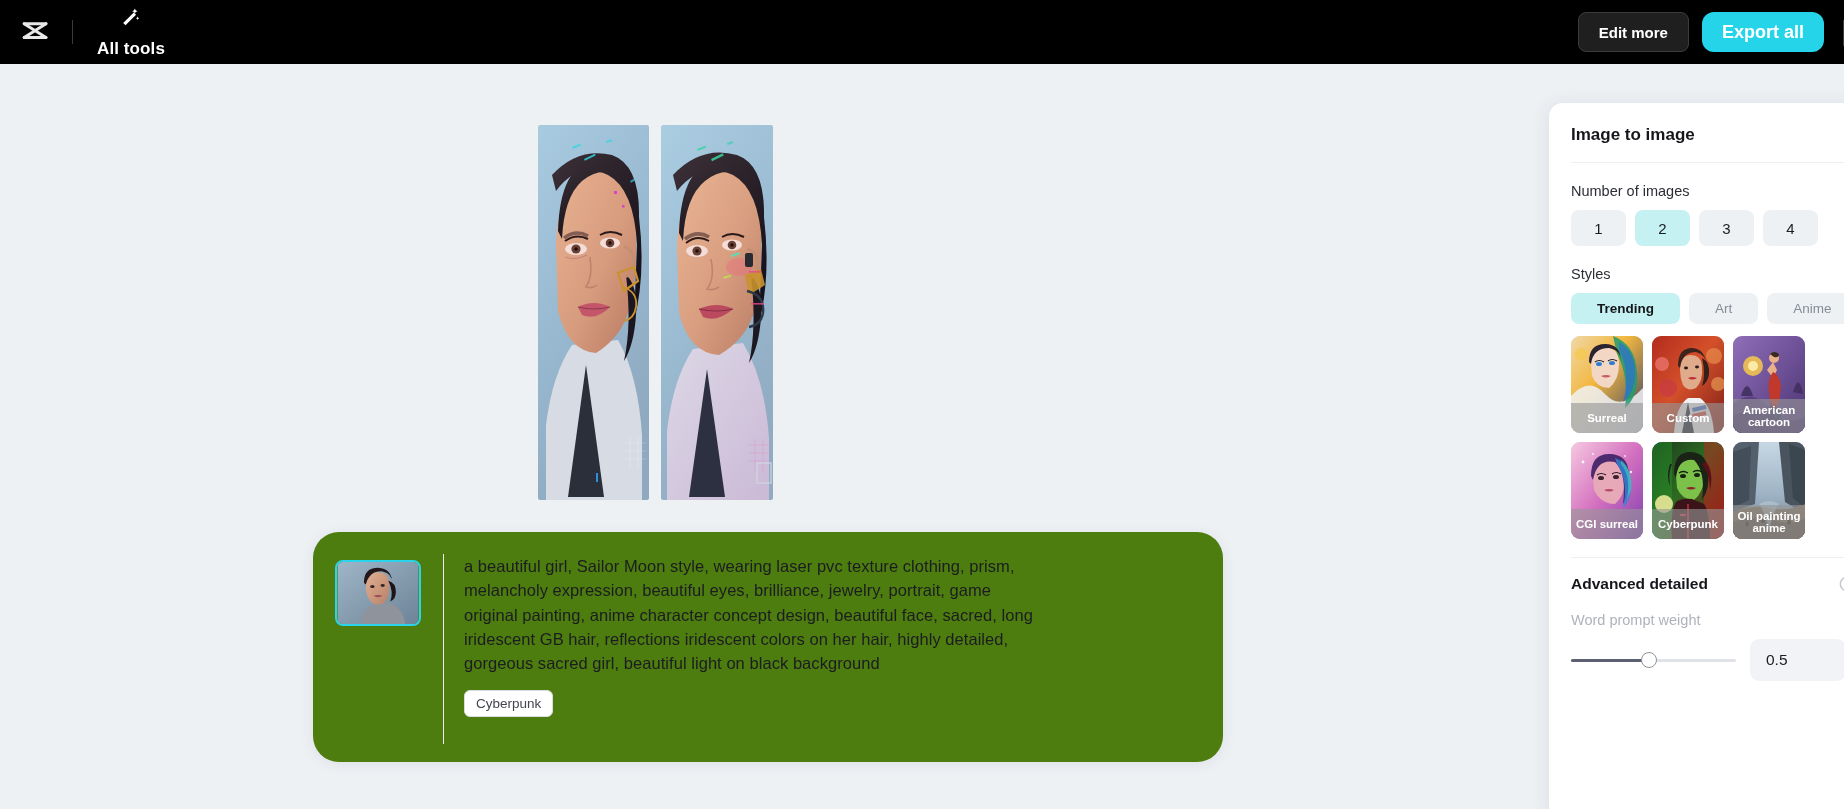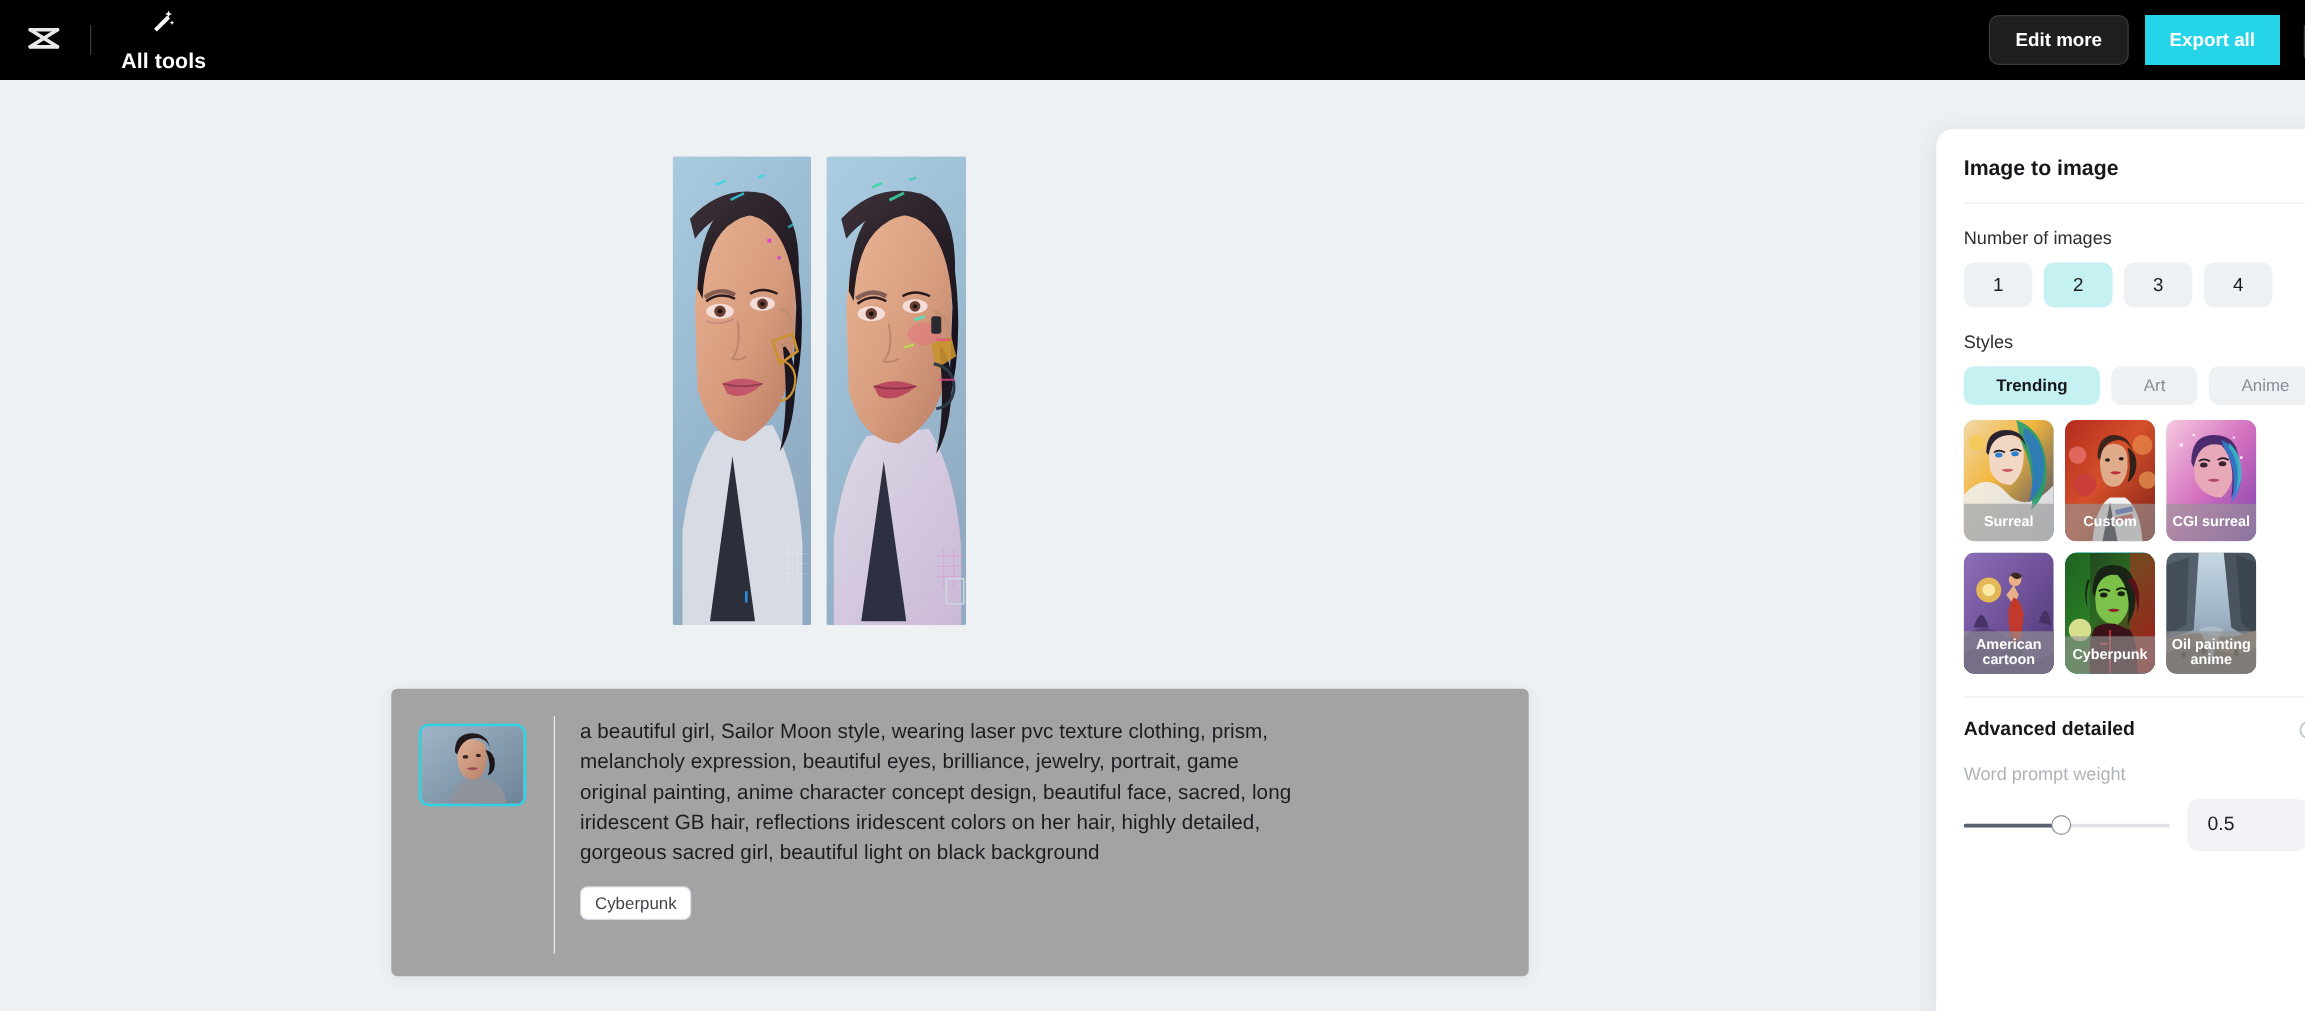--- a/index.html
+++ b/index.html
@@ -27,44 +27,44 @@
   }
   .wand { width: 22px; height: 22px; display: block; }
   .topright { margin-left: auto; display: flex; align-items: center; gap: 13px; margin-right: 20px; }
   .btn-editmore {
     height: 40px; padding: 0 20px; border-radius: 8px;
     background: #1f1f1f; border: 1px solid #3b3b3b; color: #fff;
     font-size: 15px; font-weight: bold; display: flex; align-items: center;
     font-family: "Liberation Sans", sans-serif; cursor: pointer;
   }
   .btn-exportall {
-    height: 40px; padding: 0 20px; border-radius: 0;
+    height: 40px; padding: 0 20px; border-radius: 12px;
     background: #25d4e8; border: none; color: #fff;
-    font-size: 15px; font-weight: bold; display: flex; align-items: center;
+    font-size: 18px; font-weight: bold; display: flex; align-items: center;
     font-family: "Liberation Sans", sans-serif; cursor: pointer;
   }
   .topbar-edge { position: absolute; right: 0; top: 20px; width: 1px; height: 26px; background: #3a3a3a; }
 
   
   .results {
     position: absolute; left: 538px; top: 125px;
     display: flex; gap: 12px;
   }
   .result-img {
     width: 111px; height: 375px; border-radius: 2px;
     overflow: hidden; position: relative;
   }
   .result-img.wide { width: 112px; }
   .portrait { width: 100%; height: 100%; display: block; }
 
   
   .prompt-card {
-    position: absolute; left: 313px; top: 551px;
+    position: absolute; left: 313px; top: 532px;
     width: 910px; height: 230px;
-    background: #a3a3a3; border-radius: 5px;
+    background: #4d7c0f; border-radius: 26px;
     box-shadow: 0 2px 14px rgba(20,32,60,.08);
     display: flex; padding: 22px 22px 0 22px;
   }
   .thumb-wrap {
     width: 86px; height: 66px; border-radius: 8px;
     border: 2px solid #2ad4ea; overflow: hidden; flex: none;
     margin-top: 6px;
   }
   .thumb-wrap svg { display: block; }
   .prompt-divider {
@@ -437,20 +437,46 @@
           <rect x="40" y="78" width="14" height="4" fill="#d0342c" opacity=".9" transform="rotate(-12 40 78)"></rect>
           </svg>
           <div></div>
 
         <div class="style-caption">Custom</div>
       </div>
 
       <div class="style-card">
         <svg viewBox="0 0 72 97" preserveAspectRatio="none" aria-hidden="true">
           <defs>
+              <linearGradient id="c4" x1="0" y1="0" x2="1" y2="1">
+            <stop offset="0%" stop-color="#8e6fb8"></stop>
+                <stop offset="55%" stop-color="#6b4e94"></stop>
+                <stop offset="100%" stop-color="#4a3570"></stop>
+              </linearGradient>
+            </defs>
+          <rect width="72" height="97" fill="url(#c4)"></rect>
+          <path d="M0 68 Q16 54 30 66 Q46 80 72 62 L72 97 L0 97 Z" fill="#5a4080"></path>
+          <path d="M0 80 Q20 70 40 80 Q58 90 72 80 L72 97 L0 97 Z" fill="#43306a"></path>
+          <circle cx="20" cy="30" r="10" fill="#f7c94a" opacity=".85"></circle>
+          <circle cx="20" cy="30" r="5" fill="#fff0b0" opacity=".9"></circle>
+          <path d="M34 34 L40 26 L44 34 L40 42 Z" fill="#e9b08a"></path>
+          <path d="M40 36 Q46 38 48 50 L46 66 Q42 76 38 72 L36 56 Q34 44 40 36 Z" fill="#c0392b"></path>
+          <path d="M38 66 L42 80 L36 84 Z" fill="#2c3a5a"></path>
+          <path d="M42 68 L48 80 L44 86 Z" fill="#2c3a5a"></path>
+          <circle cx="41" cy="22" r="5" fill="#e9b08a"></circle>
+          <path d="M37 18 Q41 14 46 18 Q46 22 41 21 Z" fill="#3a2a20"></path>
+          <path d="M8 60 Q14 40 20 60 Z" fill="#3a2a56" opacity=".8"></path>
+          <path d="M60 56 Q66 36 70 58 Z" fill="#3a2a56" opacity=".7"></path>
+        </svg>
+        <div class="style-caption two">American cartoon</div>
+      </div>
+
+      <div class="style-card">
+        <svg viewBox="0 0 72 97" preserveAspectRatio="none" aria-hidden="true">
+          <defs>
               <linearGradient id="c3" x1="0" y1="0" x2="1" y2="1">
             <stop offset="0%" stop-color="#f6c9e0"></stop>
                 <stop offset="50%" stop-color="#d36fbf"></stop>
                 <stop offset="100%" stop-color="#7b3fb0"></stop>
               </linearGradient>
             </defs>
           <rect width="72" height="97" fill="url(#c3)"></rect>
           <circle cx="12" cy="20" r="1.4" fill="#fff" opacity=".9"></circle>
           <circle cx="22" cy="12" r="1" fill="#fff" opacity=".8"></circle>
           <circle cx="60" cy="30" r="1.2" fill="#fff" opacity=".85"></circle>
@@ -459,46 +485,20 @@
           <path d="M20 34 Q20 12 38 12 Q58 12 58 34 Q60 50 52 62 Q56 32 44 20 Q26 16 22 38 Z" fill="#4b2a6e"></path>
           <path d="M44 16 Q60 22 60 44 Q60 58 52 66 Q58 40 46 22 Z" fill="#2f86d8" opacity=".8"></path>
           <path d="M50 18 Q62 28 60 48 L56 58 Q60 34 50 22 Z" fill="#3bd4c0" opacity=".6"></path>
           <ellipse cx="30" cy="36" rx="3" ry="2" fill="#3b2230"></ellipse>
           <ellipse cx="45" cy="35" rx="3" ry="2" fill="#3b2230"></ellipse>
           <path d="M26 33 Q30 30 35 33" stroke="#2a1824" stroke-width="1.2" fill="none"></path>
           <path d="M41 32 Q45 29 50 32" stroke="#2a1824" stroke-width="1.2" fill="none"></path>
           <path d="M33 48 Q38 46 43 48 Q38 51 33 48 Z" fill="#b34a64"></path>
         </svg>
         <div class="style-caption">CGI surreal</div>
-      </div>
-
-      <div class="style-card">
-        <svg viewBox="0 0 72 97" preserveAspectRatio="none" aria-hidden="true">
-          <defs>
-              <linearGradient id="c4" x1="0" y1="0" x2="1" y2="1">
-            <stop offset="0%" stop-color="#8e6fb8"></stop>
-                <stop offset="55%" stop-color="#6b4e94"></stop>
-                <stop offset="100%" stop-color="#4a3570"></stop>
-              </linearGradient>
-            </defs>
-          <rect width="72" height="97" fill="url(#c4)"></rect>
-          <path d="M0 68 Q16 54 30 66 Q46 80 72 62 L72 97 L0 97 Z" fill="#5a4080"></path>
-          <path d="M0 80 Q20 70 40 80 Q58 90 72 80 L72 97 L0 97 Z" fill="#43306a"></path>
-          <circle cx="20" cy="30" r="10" fill="#f7c94a" opacity=".85"></circle>
-          <circle cx="20" cy="30" r="5" fill="#fff0b0" opacity=".9"></circle>
-          <path d="M34 34 L40 26 L44 34 L40 42 Z" fill="#e9b08a"></path>
-          <path d="M40 36 Q46 38 48 50 L46 66 Q42 76 38 72 L36 56 Q34 44 40 36 Z" fill="#c0392b"></path>
-          <path d="M38 66 L42 80 L36 84 Z" fill="#2c3a5a"></path>
-          <path d="M42 68 L48 80 L44 86 Z" fill="#2c3a5a"></path>
-          <circle cx="41" cy="22" r="5" fill="#e9b08a"></circle>
-          <path d="M37 18 Q41 14 46 18 Q46 22 41 21 Z" fill="#3a2a20"></path>
-          <path d="M8 60 Q14 40 20 60 Z" fill="#3a2a56" opacity=".8"></path>
-          <path d="M60 56 Q66 36 70 58 Z" fill="#3a2a56" opacity=".7"></path>
-        </svg>
-        <div class="style-caption two">American cartoon</div>
       </div>
 
       <div class="style-card selected">
         <svg viewBox="0 0 72 97" preserveAspectRatio="none" aria-hidden="true">
           <defs>
               <linearGradient id="c5" x1="0" y1="0" x2="1" y2="1">
             <stop offset="0%" stop-color="#1b3a1e"></stop>
                 <stop offset="45%" stop-color="#2e6a22"></stop>
                 <stop offset="100%" stop-color="#7a1414"></stop>
               </linearGradient>

